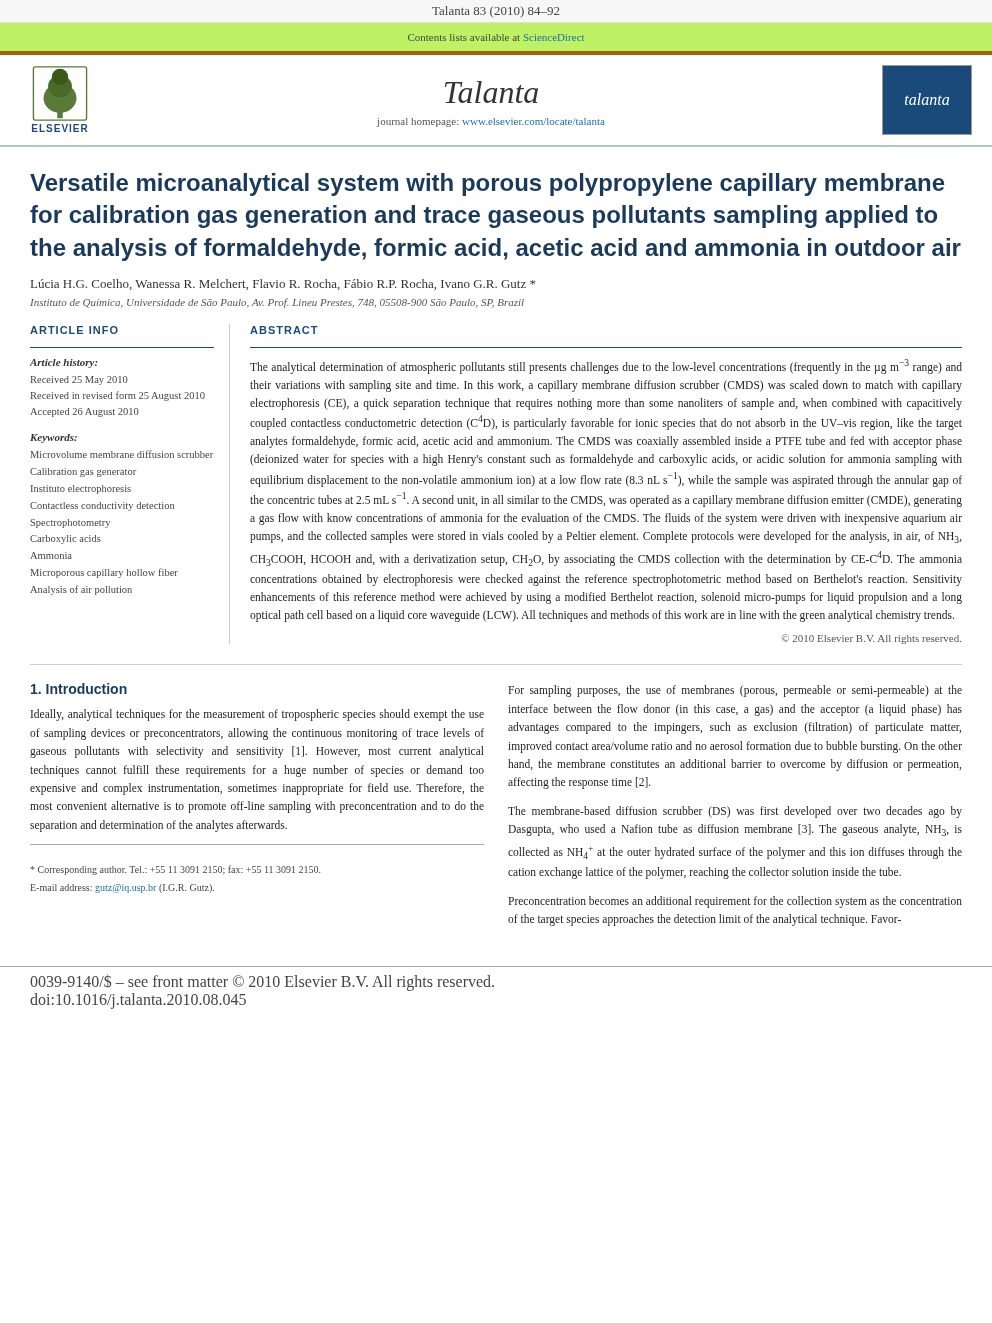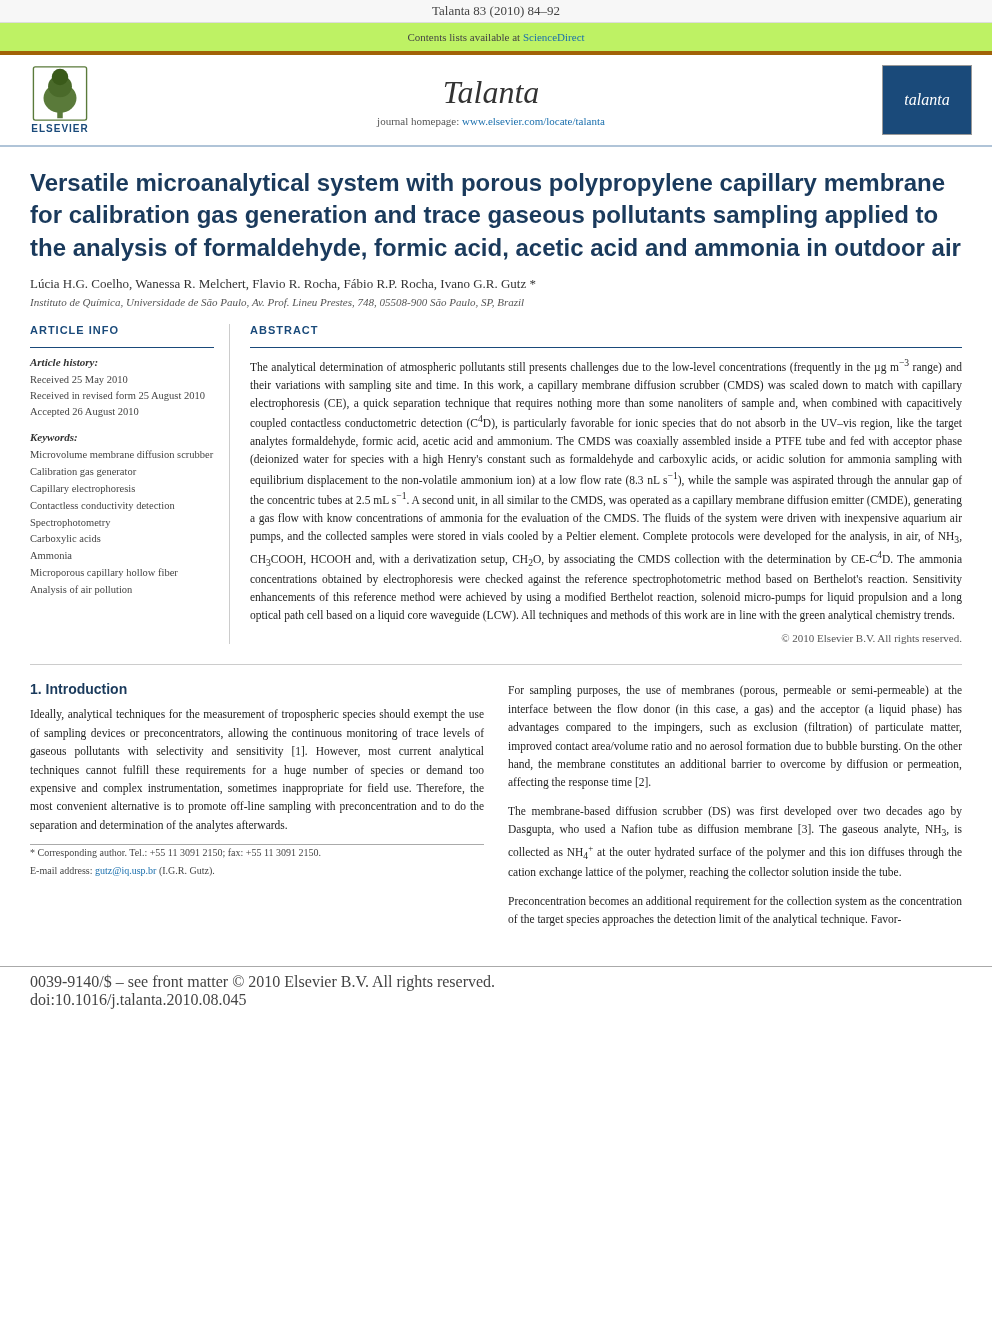--- a/index.html
+++ b/index.html
@@ -277,21 +277,21 @@
 
         <div class="article-info-label">Article history:</div>
         <div class="article-info-row">Received 25 May 2010</div>
         <div class="article-info-row">Received in revised form 25 August 2010</div>
         <div class="article-info-row">Accepted 26 August 2010</div>
 
         <div class="keywords-section">
           <div class="article-info-label">Keywords:</div>
           <div class="keyword-item">Microvolume membrane diffusion scrubber</div>
           <div class="keyword-item">Calibration gas generator</div>
-          <div class="keyword-item">Capillary electrophoresis</div>
+          <div class="keyword-item">Instituto electrophoresis</div>
           <div class="keyword-item">Contactless conductivity detection</div>
           <div class="keyword-item">Spectrophotometry</div>
           <div class="keyword-item">Carboxylic acids</div>
           <div class="keyword-item">Ammonia</div>
           <div class="keyword-item">Microporous capillary hollow fiber</div>
           <div class="keyword-item">Analysis of air pollution</div>
         </div>
       </div>
 
       <div class="right-col">
@@ -310,21 +310,21 @@
       <div class="body-left">
         <div class="section-title">
           <span>1.</span>
           <span>Introduction</span>
         </div>
 
         <div class="body-text">
           Ideally, analytical techniques for the measurement of tropospheric species should exempt the use of sampling devices or preconcentrators, allowing the continuous monitoring of trace levels of gaseous pollutants with selectivity and sensitivity [1]. However, most current analytical techniques cannot fulfill these requirements for a huge number of species or demand too expensive and complex instrumentation, sometimes inappropriate for field use. Therefore, the most convenient alternative is to promote off-line sampling with preconcentration and to do the separation and determination of the analytes afterwards.
         </div>
 
-        <div style="border-top: 1px solid #aaa; padding-top: 0;">
+        <div style="border-top: 1px solid #aaa; padding-top: 17px;">
           <div class="footnote-text">* Corresponding author. Tel.: +55 11 3091 2150; fax: +55 11 3091 2150.</div>
           <div class="footnote-text">
             <span>E-mail address:</span>
             <a href="#" style="color:#1a6fad; text-decoration:none;">gutz@iq.usp.br</a>
             <span>(I.G.R. Gutz).</span>
           </div>
         </div>
       </div>
 
       <div class="body-right">

